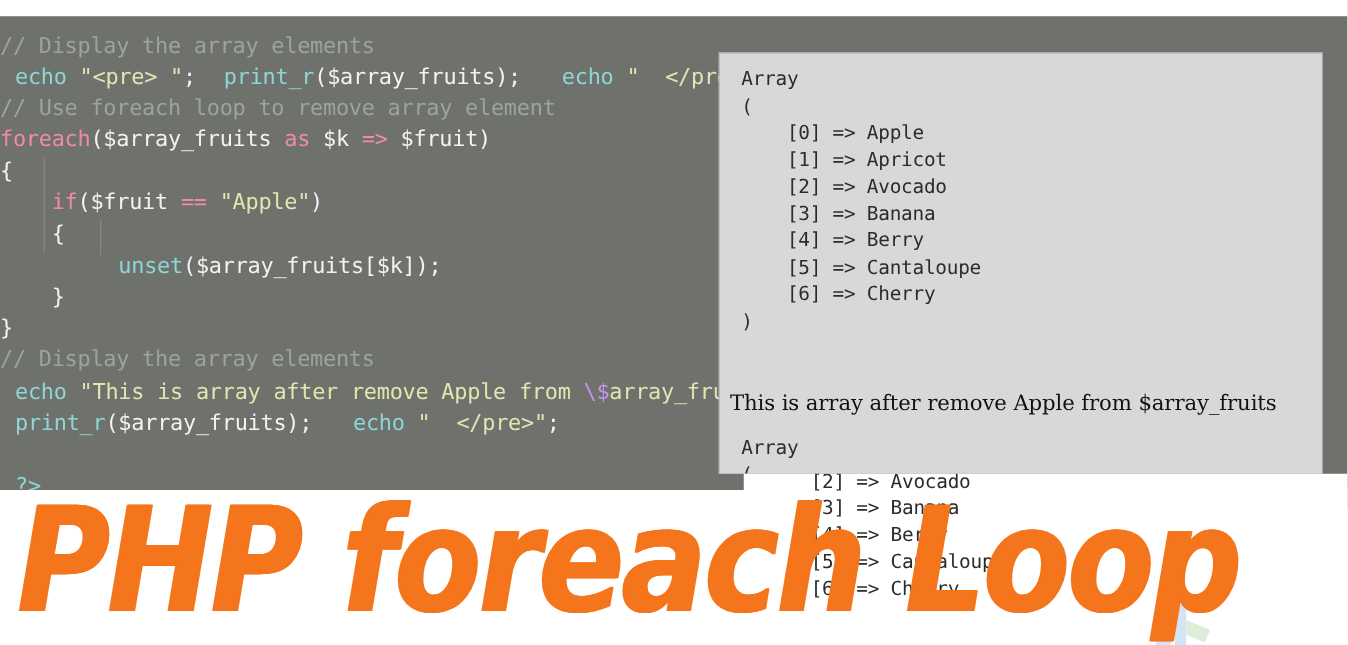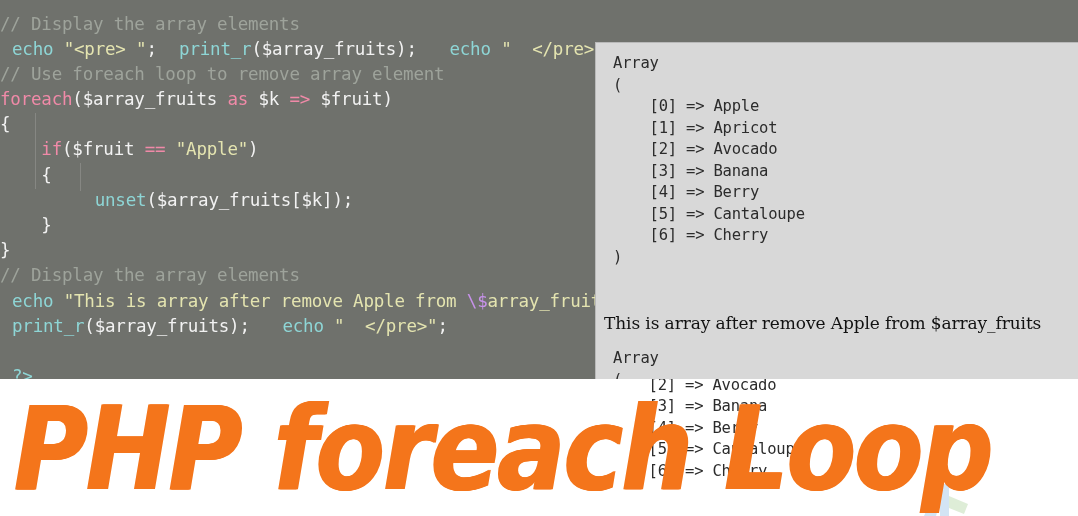--- a/index.html
+++ b/index.html
@@ -21,21 +21,21 @@
     position: absolute;
     inset: 0;
     background: #ffffff;
     overflow: hidden;
   }
 
   
   #editor {
     position: absolute;
     left: 0;
-    top: 0;
+    top: 13px;
     width: 1078px;
     height: 379px;
     background: #6f716c;
     overflow: hidden;
   }
   #code {
     position: absolute;
     left: 0;
     top: -6px;
     width: 1078px;
@@ -58,21 +58,21 @@
   
   .guide {
     position: absolute;
     width: 1px;
     background: rgba(255,255,255,0.16);
   }
 
   
   #output {
     position: absolute;
-    left: 595px;
+    left: 575px;
     top: 42px;
     width: 483px;
     height: 337px;
     background: #d8d8d8;
     border-left: 1px solid #b9b9b9;
     border-top: 1px solid #b9b9b9;
     overflow: hidden;
     box-sizing: border-box;
   }
   .outpre {

